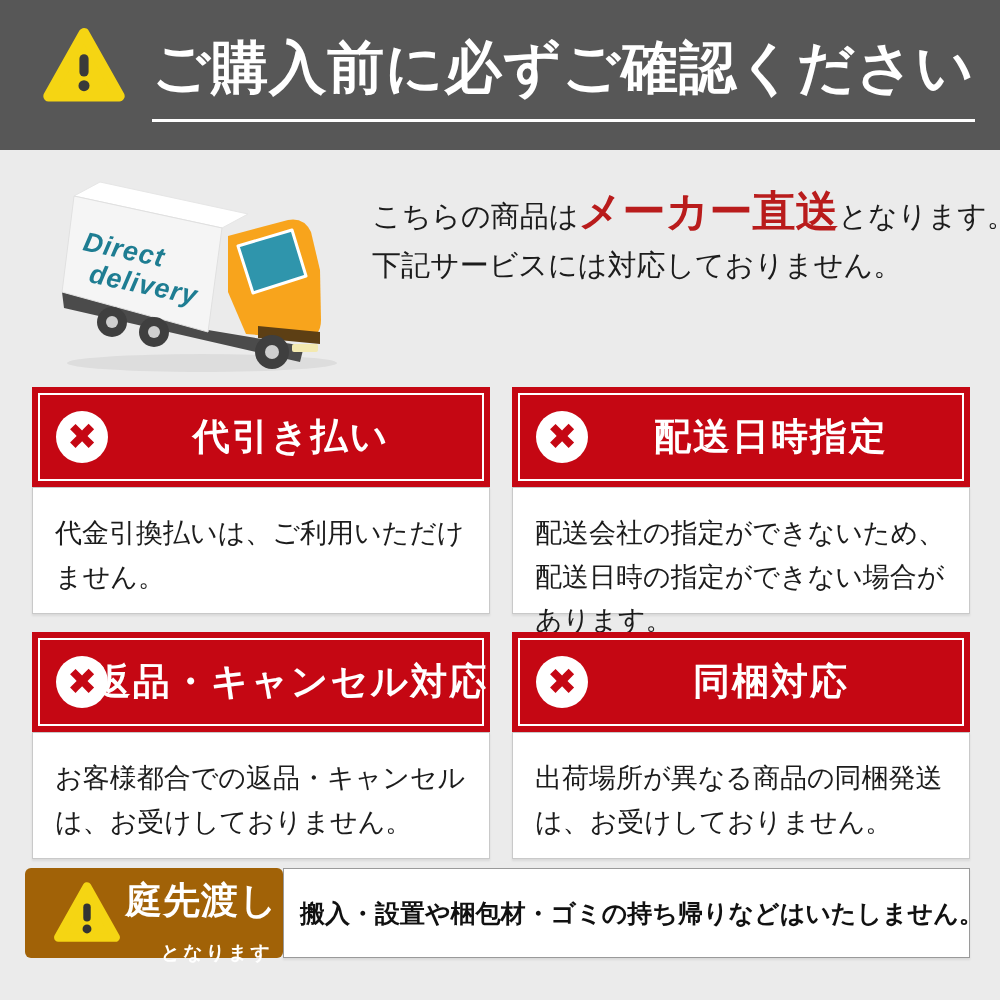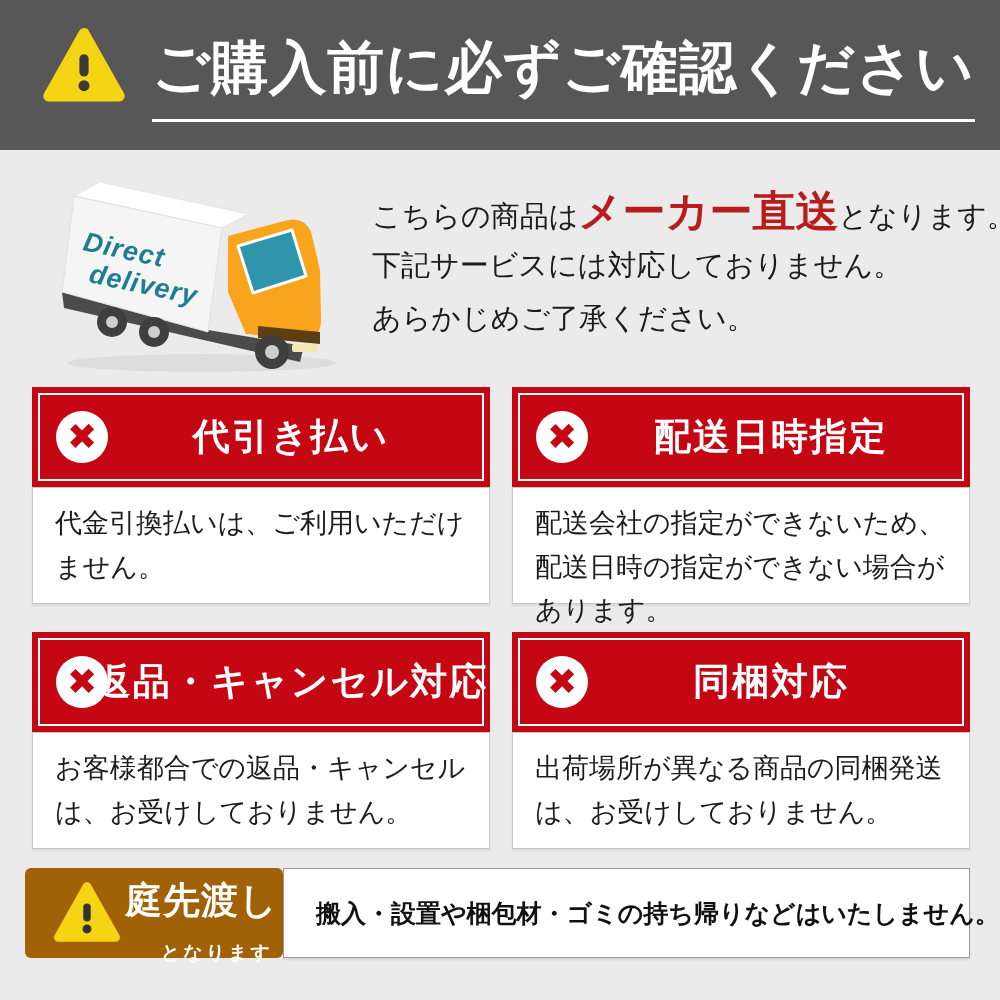--- a/index.html
+++ b/index.html
@@ -49,40 +49,40 @@
     display:flex;align-items:center;justify-content:center;
     font-size:36px;font-weight:700;color:#c50713;line-height:1;
   }
   .card-title{
     margin-left:60px;
     font-size:37px;font-weight:700;color:#ffffff;letter-spacing:2px;white-space:nowrap;
   }
   .card-body{
     height:83px;background:#ffffff;border:1px solid #c9c9c9;
     box-shadow:0 2px 2px rgba(0,0,0,0.08);
-    padding:14px 20px 18px 22px;
+    padding:24px 20px 18px 22px;
     font-size:27px;line-height:1.62;color:#1c1c1c;
   }
   
   .badge{
     position:absolute;left:25px;top:868px;width:258px;height:90px;
     background:#a16207;border-radius:6px;
   }
   .badge .warn-icon{position:absolute;left:28px;top:13px;}
   .badge-text{position:absolute;left:100px;top:8px;width:152px;text-align:center;color:#fff;}
   .badge-title{font-size:37px;font-weight:700;letter-spacing:1px;white-space:nowrap;}
   .badge-sub{font-size:19px;font-weight:700;letter-spacing:3px;text-align:right;padding-right:4px;margin-top:14px;}
   .note-box{
     position:absolute;left:283px;top:868px;width:687px;height:90px;
     background:#ffffff;border:1px solid #9a9a9a;box-sizing:border-box;
     display:flex;align-items:center;
     box-shadow:0 2px 2px rgba(0,0,0,0.08);
   }
   .note-text{
-    padding-left:32px;font-size:25px;font-weight:700;color:#111;white-space:nowrap;letter-spacing:0px;
+    padding-left:16px;font-size:25px;font-weight:700;color:#111;white-space:nowrap;letter-spacing:0px;
   }
 </style>
 </head>
 <body>
 
 <div class="page">
 
   <header class="topbar">
     <svg class="warn-icon" width="84" height="80" viewBox="0 0 64 60">
       <path d="M32 5 L59 53 L5 53 Z" fill="#f5d513" stroke="#f5d513" stroke-width="8" stroke-linejoin="round"></path>
@@ -117,21 +117,20 @@
         <circle cx="60" cy="162" r="6" fill="#cfcfcf"></circle>
       <circle cx="102" cy="172" r="15" fill="#3f3f3f"></circle>
         <circle cx="102" cy="172" r="6" fill="#cfcfcf"></circle>
       <circle cx="220" cy="192" r="17" fill="#3f3f3f"></circle>
         <circle cx="220" cy="192" r="7" fill="#cfcfcf"></circle>
     </svg>
 
     <div class="intro-text">
       <p class="intro-line l1"><span>こちらの商品は</span><span class="big">メーカー直送</span><span>となります。</span></p>
       <p class="intro-line l2">下記サービスには対応しておりません。</p>
-      <p class="intro-line l3">あらかじめご了承ください。</p>
     </div>
   </section>
 
   <section>
 
     <div class="card c1">
       <div class="card-head">
         <span class="cross">✖</span>
         <span class="card-title">代引き払い</span>
       </div>

